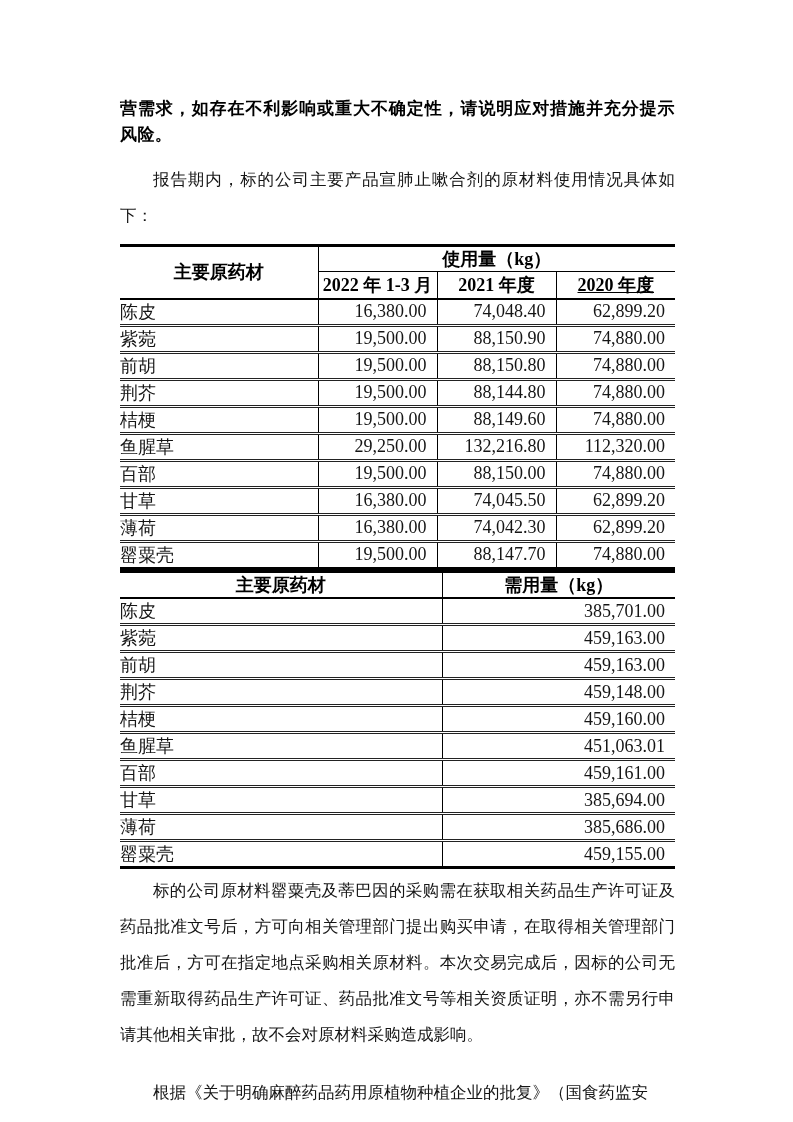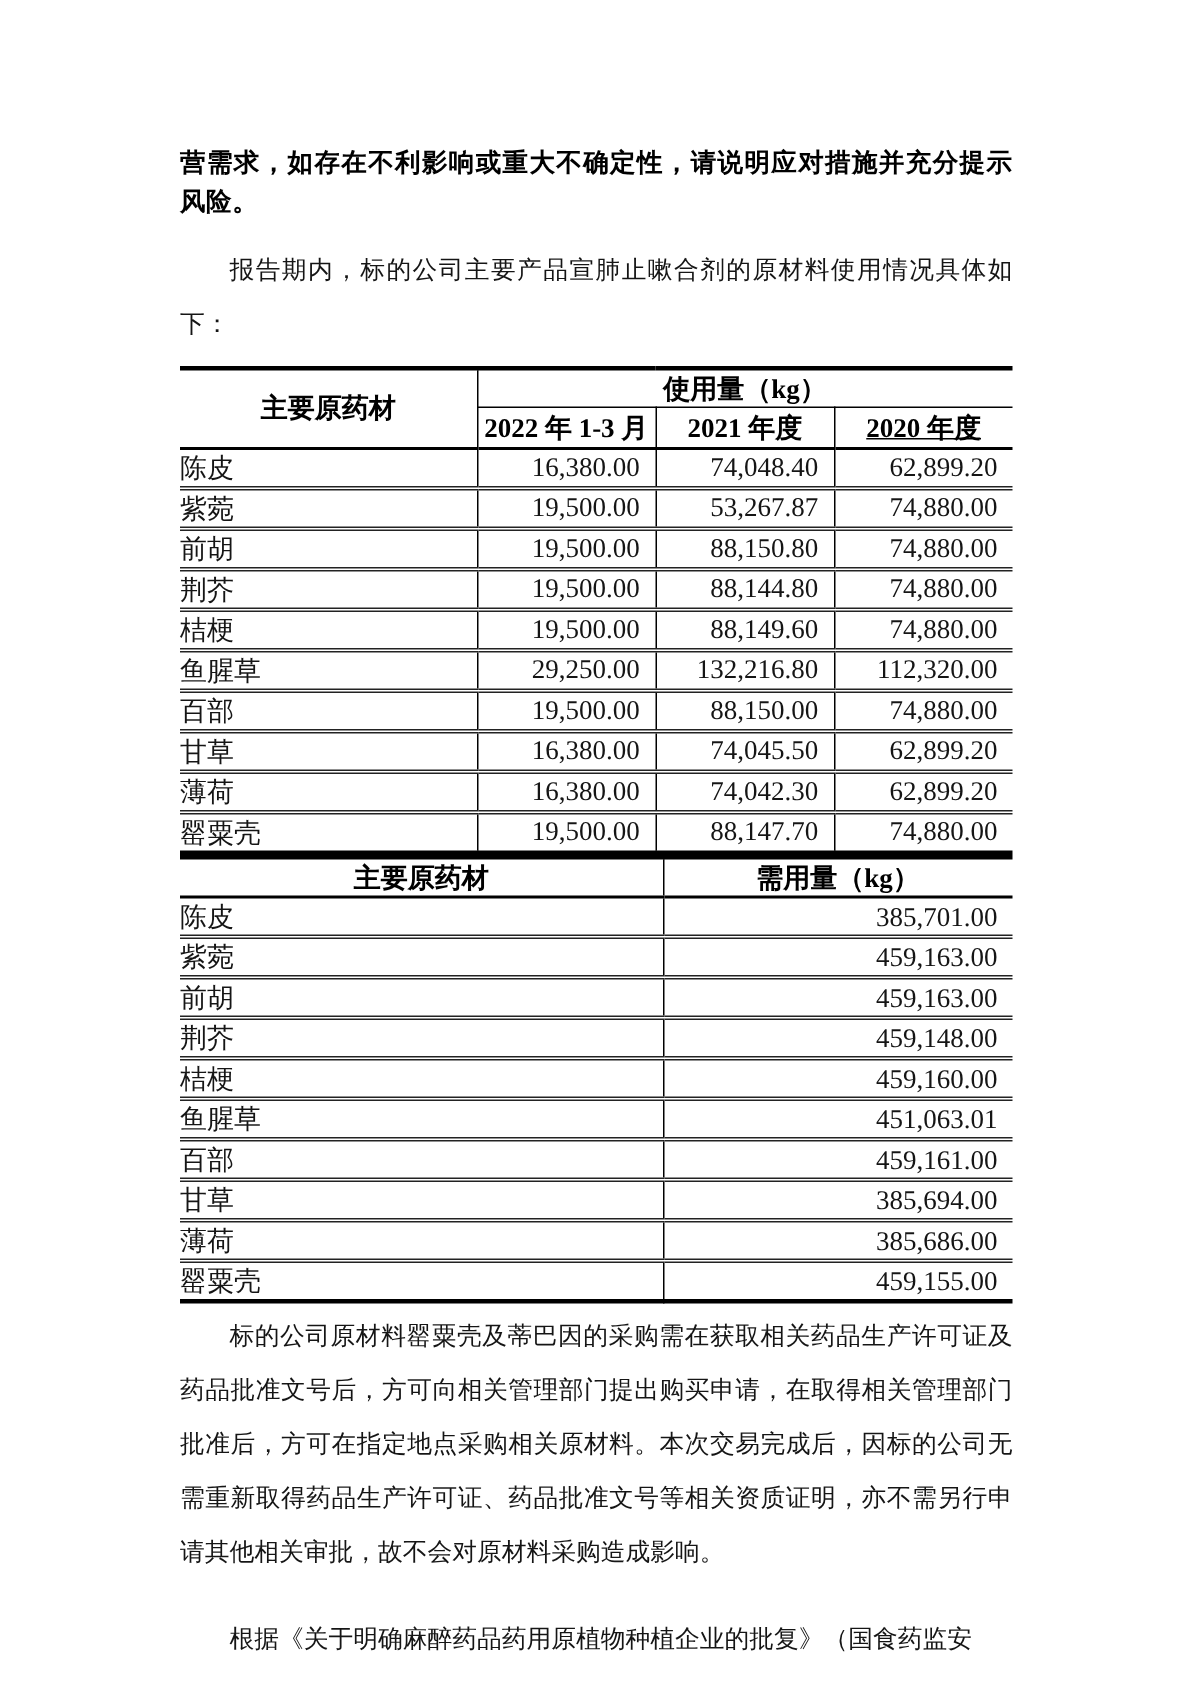--- a/index.html
+++ b/index.html
@@ -99,21 +99,21 @@
     <tbody>
       <tr>
         <td class="name">陈皮</td>
         <td class="num vline">16,380.00</td>
         <td class="num vline">74,048.40</td>
         <td class="num vline">62,899.20</td>
       </tr>
       <tr>
         <td class="name">紫菀</td>
         <td class="num vline">19,500.00</td>
-        <td class="num vline">53,267.87</td>
+        <td class="num vline">88,150.90</td>
         <td class="num vline">74,880.00</td>
       </tr>
       <tr>
         <td class="name">前胡</td>
         <td class="num vline">19,500.00</td>
         <td class="num vline">88,150.80</td>
         <td class="num vline">74,880.00</td>
       </tr>
       <tr>
         <td class="name">荆芥</td>

